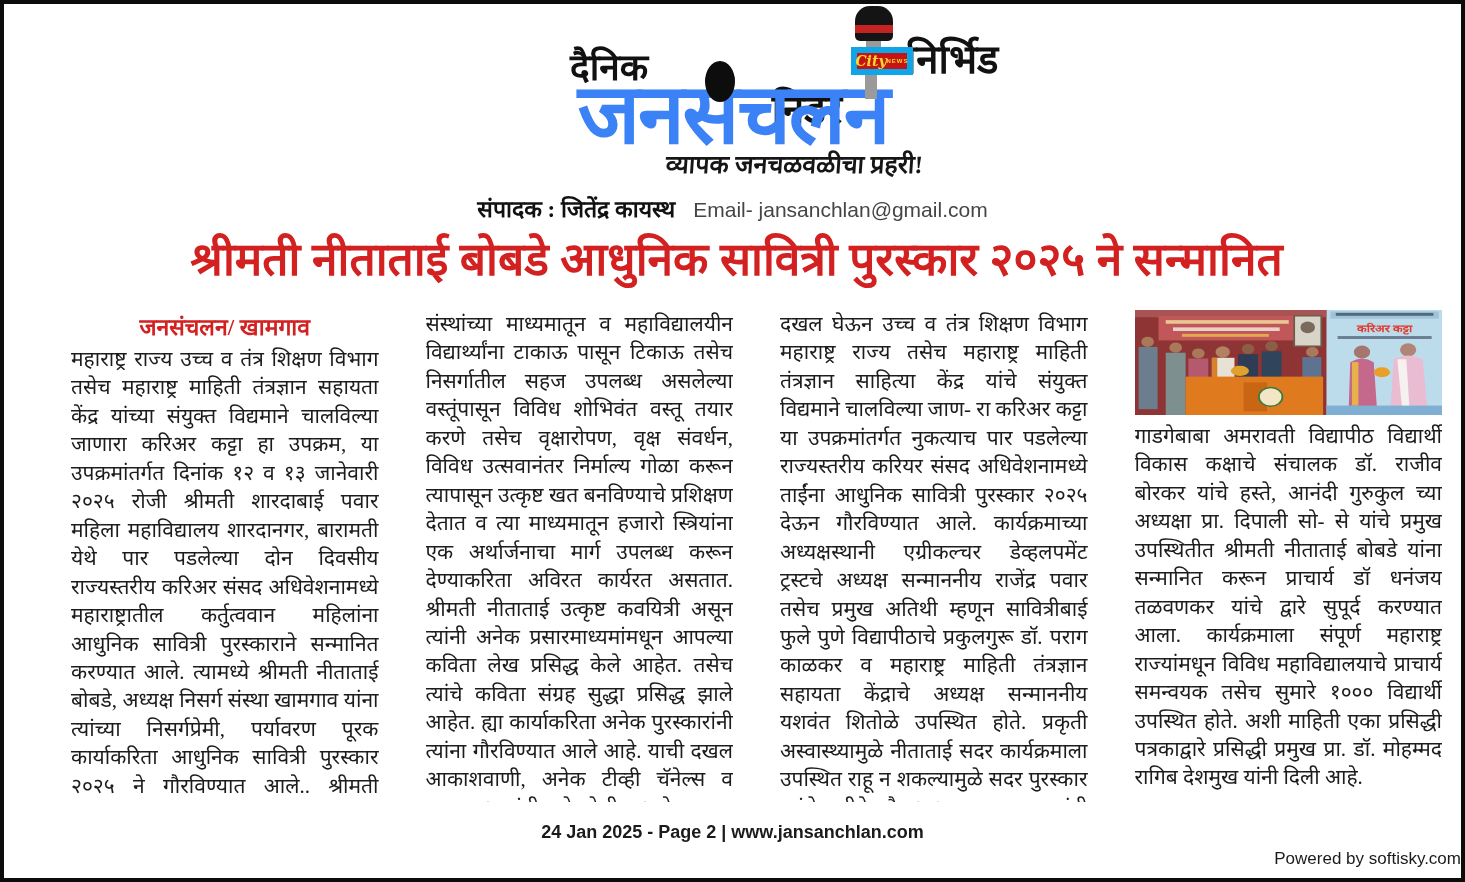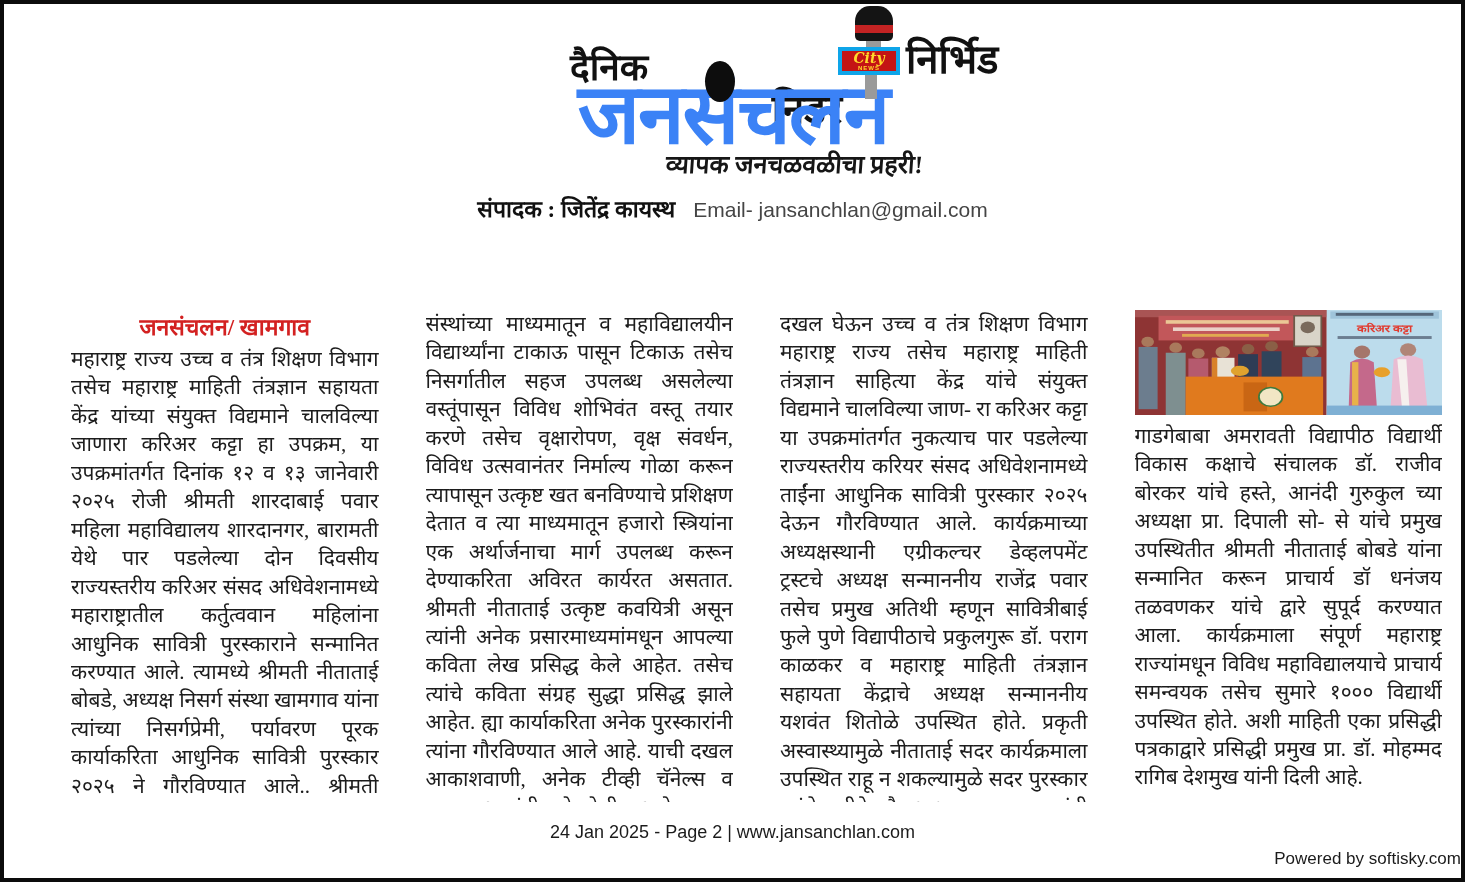--- a/index.html
+++ b/index.html
@@ -22,40 +22,40 @@
   .tagline { position:absolute; left:545px; top:142px; width:374px; text-align:right; font-size:25px; font-weight:700; color:#161616; transform:skewX(-4deg); }
   .editor-row { position:absolute; left:0; top:188px; width:100%; text-align:center; }
   .editor-name { font-size:23px; font-weight:700; color:#111; margin-right:14px; }
   .editor-email { font-size:21px; color:#454545; font-family:"Liberation Sans", sans-serif; }
   
   .mic { position:absolute; left:830px; top:0; width:66px; height:95px; z-index:5; }
   .mic-head { position:absolute; left:21px; top:2px; width:38px; height:35px;
     background:linear-gradient(#141414 0 55%, #c32323 55% 76%, #141414 76% 100%);
     border-radius:15px 15px 5px 5px; }
   .mic-neck { position:absolute; left:32px; top:37px; width:15px; height:6px; background:#9a9a9a; }
-  .city-badge { position:absolute; left:4px; top:43px; width:62px; height:28px; background:#c41414; border:4px solid #0ea5e9;
-    display:flex; flex-direction:column; align-items:center; justify-content:center; line-height:1; }
+  .city-badge { position:absolute; left:17px; top:43px; width:62px; height:28px; background:#c41414; border:6px solid #0ea5e9;
+    display:flex; flex-direction:row; align-items:center; justify-content:center; line-height:1; }
   .city-badge .city { font-family:"DejaVu Serif", serif; font-style:italic; font-weight:700; font-size:14px; color:#ffd92a; }
   .city-badge .news { font-family:"Liberation Sans", sans-serif; font-weight:700; font-size:6px; color:#ffd92a; letter-spacing:1px; }
   .mic-stem { position:absolute; left:31px; top:71px; width:12px; height:24px; background:#9a9a9a; }
   
   .headline {
     position:absolute; left:75px; top:230px; width:1315px; text-align:center;
     font-size:46px; line-height:1.15; font-weight:800; color:#d32121; white-space:nowrap;
   }
   
   .columns { position:absolute; left:35px; top:306px; width:1403px; height:492px; display:flex; gap:15px; }
   .col { flex:1 1 0; overflow:hidden;margin-left:32px; }
   .dateline { text-align:center; font-size:23px; font-weight:800; color:#d32121; margin-bottom:3px; }
   .body-text { font-size:21px; line-height:1.355; text-align:justify; color:#1c1c1c; }
   .photo-wrap { width:100%; height:105px; margin-bottom:7px; }
   .photo-wrap svg { display:block; width:100%; height:100%; }
   
   .footer-line1 { position:absolute; left:0; top:818px; width:100%; text-align:center;
-    font-family:"Liberation Sans", sans-serif; font-size:18px; color:#1b1b1b; }
+    font-family:"Liberation Sans", sans-serif; font-size:18px; color:#1b1b1b;font-weight:bold; }
   .footer-line2 { position:absolute; left:0; top:845px; width:100%; text-align:right;
     font-family:"Liberation Sans", sans-serif; font-size:17px; color:#1b1b1b; }
 </style>
 </head>
 <body>
 
 <div class="page">
 
   <header>
     <div class="daily-label">दैनिक</div>
@@ -72,20 +72,21 @@
         <span class="news">NEWS</span>
       </div>
       <div class="mic-stem"></div>
     </div>
     <div class="editor-row">
       <span class="editor-name">संपादक : जितेंद्र कायस्थ</span>
       <span class="editor-email">Email- jansanchlan@gmail.com</span>
     </div>
   </header>
 
+  <h1 class="headline">श्रीमती नीताताई बोबडे आधुनिक सावित्री पुरस्कार २०२५ ने सन्मानित</h1>
 
   <main class="columns">
     <section class="col">
       <div class="dateline">जनसंचलन/ खामगाव</div>
       <p class="body-text">महाराष्ट्र राज्य उच्च व तंत्र शिक्षण विभाग तसेच महाराष्ट्र माहिती तंत्रज्ञान सहायता केंद्र यांच्या संयुक्त विद्यमाने चालविल्या जाणारा करिअर कट्टा हा उपक्रम, या उपक्रमांतर्गत दिनांक १२ व १३ जानेवारी २०२५ रोजी श्रीमती शारदाबाई पवार महिला महाविद्यालय शारदानगर, बारामती येथे पार पडलेल्या दोन दिवसीय राज्यस्तरीय करिअर संसद अधिवेशनामध्ये महाराष्ट्रातील कर्तुत्ववान महिलांना आधुनिक सावित्री पुरस्काराने सन्मानित करण्यात आले. त्यामध्ये श्रीमती नीताताई बोबडे, अध्यक्ष निसर्ग संस्था खामगाव यांना त्यांच्या निसर्गप्रेमी, पर्यावरण पूरक कार्याकरिता आधुनिक सावित्री पुरस्कार २०२५ ने गौरविण्यात आले.. श्रीमती नीताताई बोबडे ह्या परिसरातील महिलांना बचत गटाच्या माध्यमातून, इतर समाजसेवी</p>
     </section>
     <section class="col">
       <p class="body-text">संस्थांच्या माध्यमातून व महाविद्यालयीन विद्यार्थ्यांना टाकाऊ पासून टिकाऊ तसेच निसर्गातील सहज उपलब्ध असलेल्या वस्तूंपासून विविध शोभिवंत वस्तू तयार करणे तसेच वृक्षारोपण, वृक्ष संवर्धन, विविध उत्सवानंतर निर्माल्य गोळा करून त्यापासून उत्कृष्ट खत बनविण्याचे प्रशिक्षण देतात व त्या माध्यमातून हजारो स्त्रियांना एक अर्थार्जनाचा मार्ग उपलब्ध करून देण्याकरिता अविरत कार्यरत असतात. श्रीमती नीताताई उत्कृष्ट कवयित्री असून त्यांनी अनेक प्रसारमाध्यमांमधून आपल्या कविता लेख प्रसिद्ध केले आहेत. तसेच त्यांचे कविता संग्रह सुद्धा प्रसिद्ध झाले आहेत. ह्या कार्याकरिता अनेक पुरस्कारांनी त्यांना गौरविण्यात आले आहे. याची दखल आकाशवाणी, अनेक टीव्ही चॅनेल्स व प्रसारमाध्यमांनी घेतलेली आहे. ह्याच अविरत चालणाऱ्या नीताताईंच्या समाजोपयोगी कार्याची</p>
     </section>
     <section class="col">

